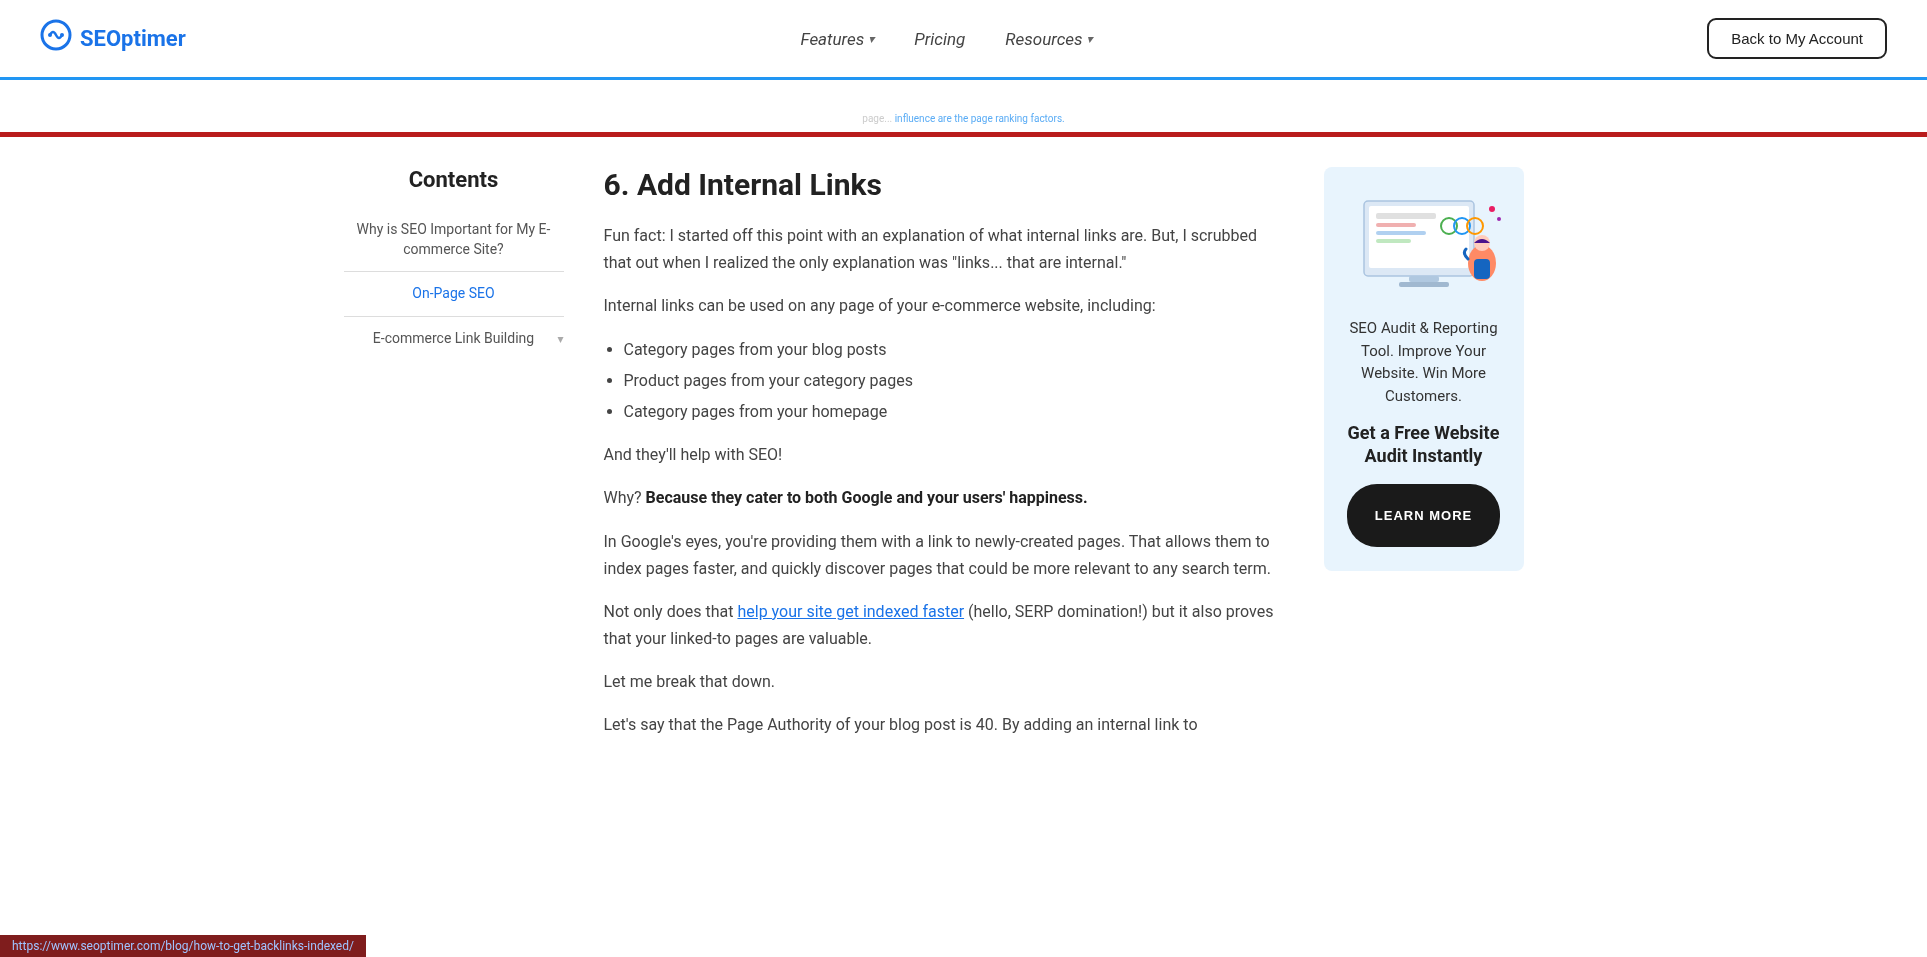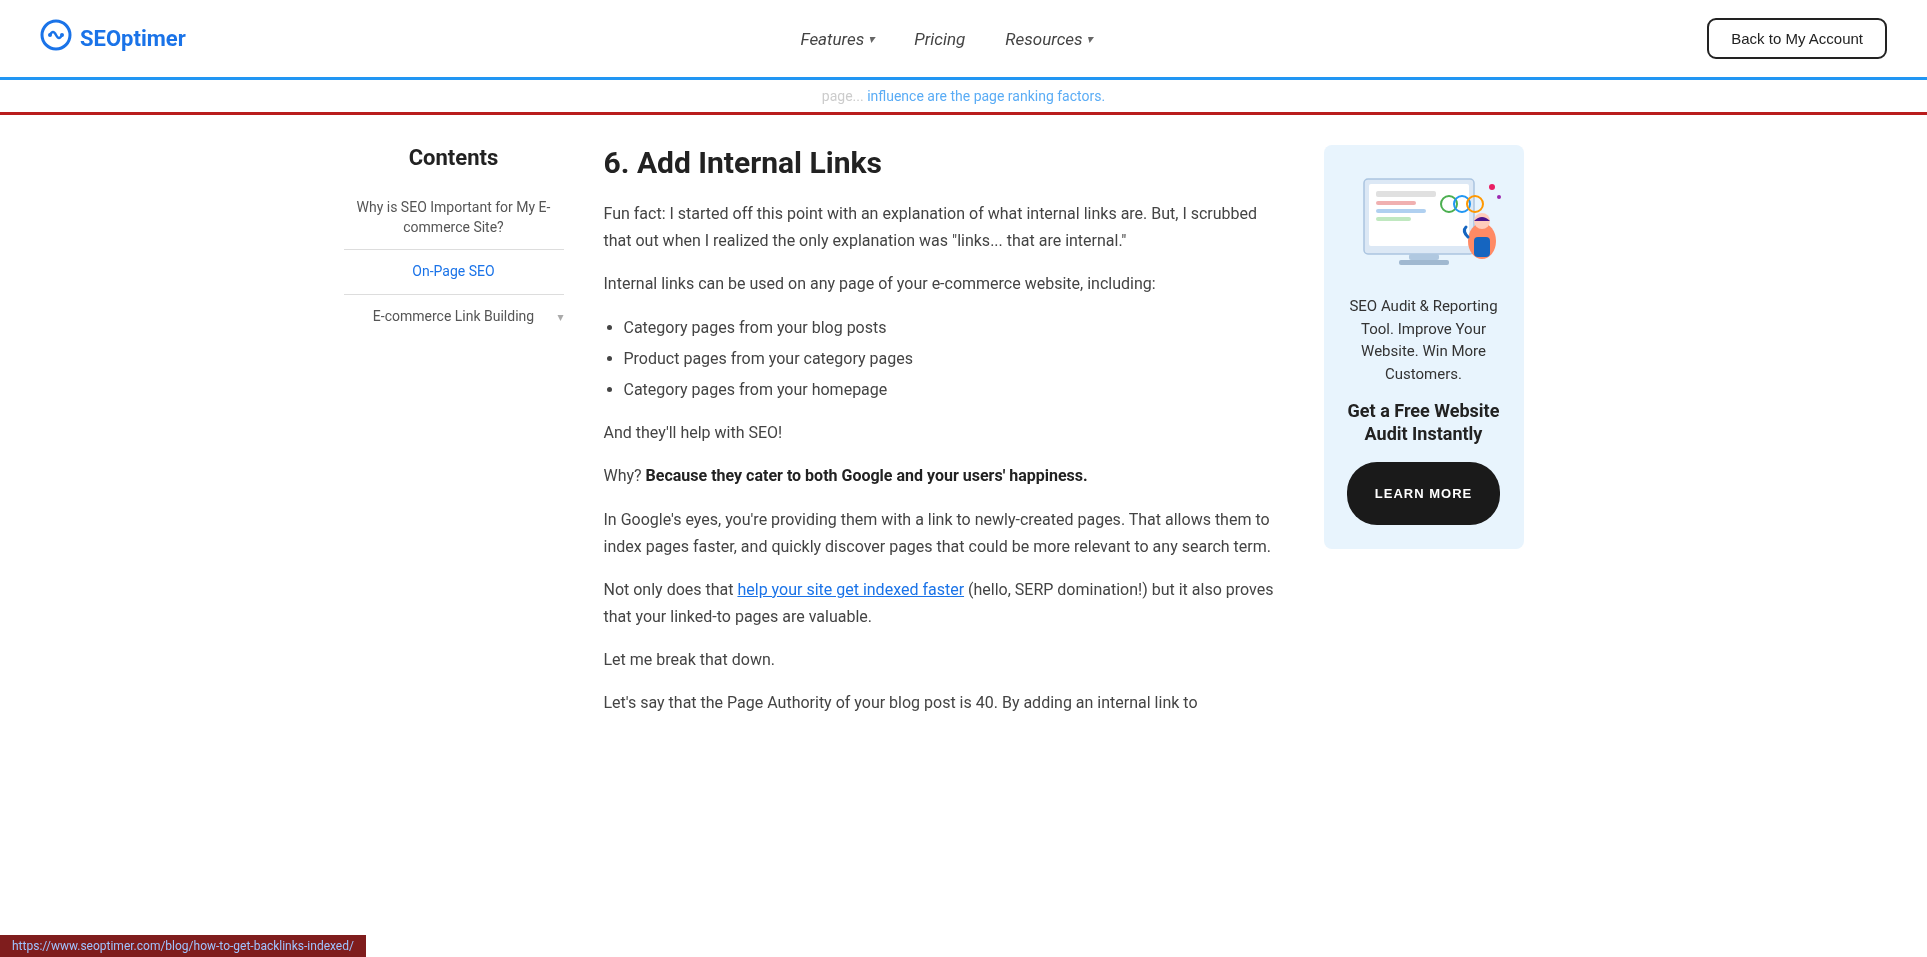--- a/index.html
+++ b/index.html
@@ -63,22 +63,23 @@
       border-radius: 9px;
       color: #222;
     }
 
     
     .faded-bar {
       background: #fff;
       padding: 8px 0;
       text-align: center;
       color: #aaa;
-      font-size: 14px;
-      border-bottom: 3px solid #b91c1c;
+      font-size: 10px;
+      border-bottom: 5px solid #b91c1c;
+      margin-top: 25px;
     }
     .faded-bar a { color: #1a73e8; text-decoration: none; }
 
     
     .page-layout {
       display: flex;
       max-width: 1300px;
       margin: 0 auto;
       padding: 30px 30px 60px 30px;
       gap: 40px;

